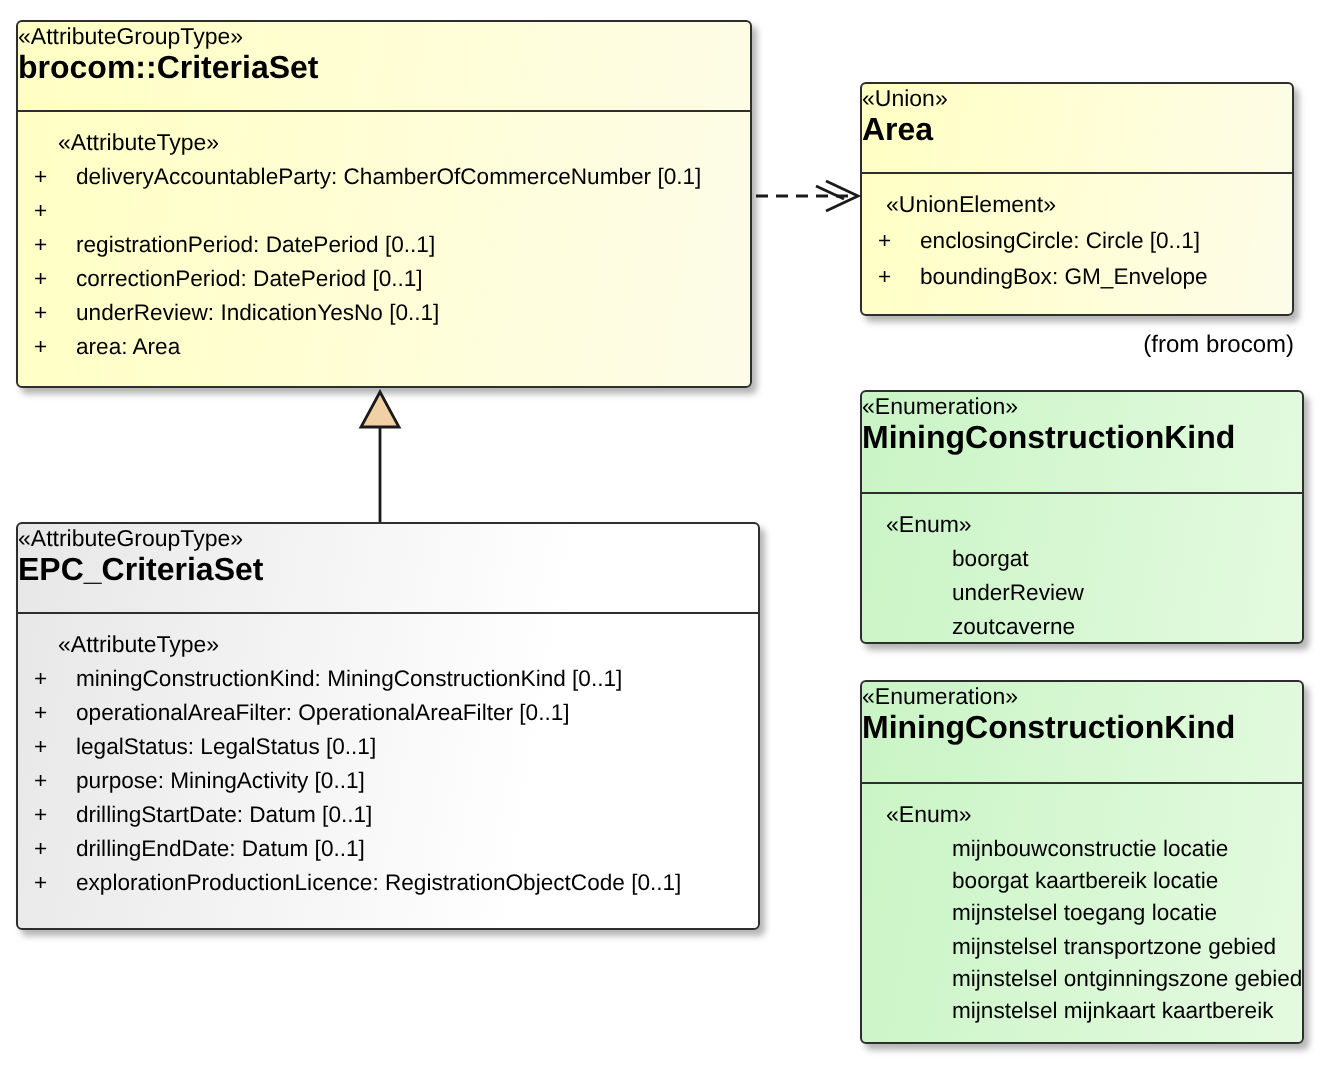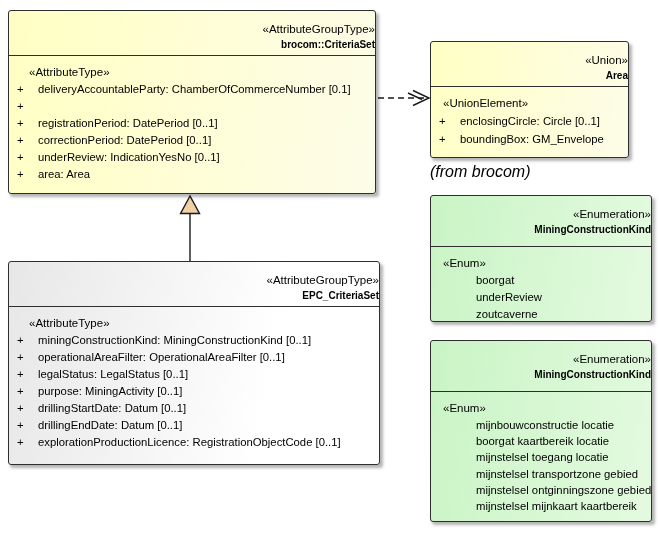--- a/index.html
+++ b/index.html
@@ -20,37 +20,37 @@
   .uml-box{
     position:absolute;box-sizing:border-box;
     border:1.5px solid var(--border);border-radius:3px;
     box-shadow:2.5px 3px 3px rgba(120,120,120,.55);
   }
   .fill-yellow{background:linear-gradient(100deg,var(--yellow-left),var(--yellow-right));}
   .fill-green{background:linear-gradient(100deg,var(--green-left),var(--green-right));}
   .fill-gray{background:linear-gradient(100deg,var(--gray-left),var(--gray-right) 70%);}
   .hdr{
     box-sizing:border-box;border-bottom:1.5px solid var(--border);
-    text-align:right;padding-top:10px;line-height:16px;
+    text-align:left;padding-top:0;line-height:16px;
   }
   .hdr-45{height:45px;}
   .hdr-46{height:51px;}
   .stereo{font-size:11.5px;}
-  .cname{font-size:10px;font-weight:bold;}
+  .cname{font-size:16px;font-weight:bold;}
   .body{padding-top:8px;}
   .sect{font-size:11.5px;line-height:17px;padding-left:20px;white-space:nowrap;}
   .sect.enum-sect{padding-left:12px;}
   .row{display:flex;font-size:11.3px;line-height:17px;white-space:nowrap;}
   .vis{box-sizing:border-box;width:29px;padding-left:8px;flex:0 0 29px;}
   .lit{font-size:11.3px;line-height:17px;padding-left:45px;white-space:nowrap;}
   .lit-tight{line-height:16.2px;}
   .row-18{line-height:18px;}
   .note{
-    position:absolute;text-align:left;font-style:italic;
-    font-size:16px;line-height:14px;
+    position:absolute;text-align:right;
+    font-size:12px;line-height:14px;
   }
   svg.connectors{position:absolute;left:0;top:0;pointer-events:none;}
 </style>
 </head>
 <body>
 
 <div class="canvas">
 
   <div class="uml-box fill-yellow" style="left:8px;top:10px;width:368px;height:184px;">
     <div class="hdr hdr-45">
@@ -78,21 +78,21 @@
         <span class="vis">+</span>
         <span>underReview: IndicationYesNo [0..1]</span>
       </div>
       <div class="row">
         <span class="vis">+</span>
         <span>area: Area</span>
       </div>
     </div>
   </div>
 
-  <div class="uml-box fill-yellow" style="left:430px;top:41px;width:199px;height:117px;">
+  <div class="uml-box fill-yellow" style="left:430px;top:41px;width:217px;height:117px;">
     <div class="hdr hdr-45">
       <div class="stereo">«Union»</div>
       <div class="cname">Area</div>
     </div>
     <div class="body">
       <div class="sect enum-sect">«UnionElement»</div>
       <div class="row row-18">
         <span class="vis">+</span>
         <span>enclosingCircle: Circle [0..1]</span>
       </div>

